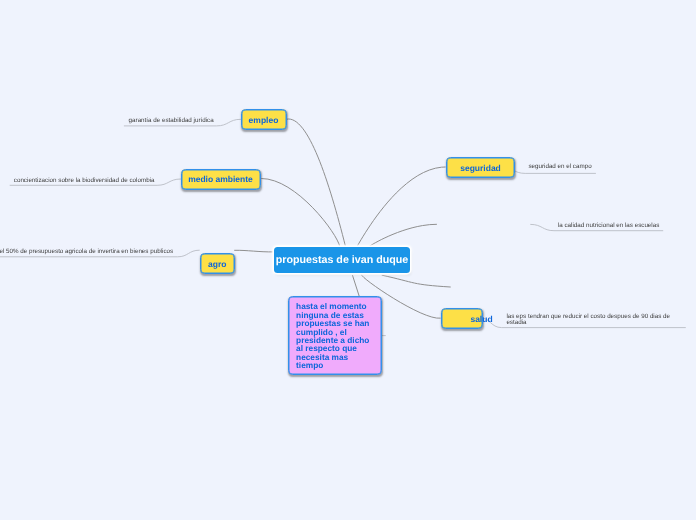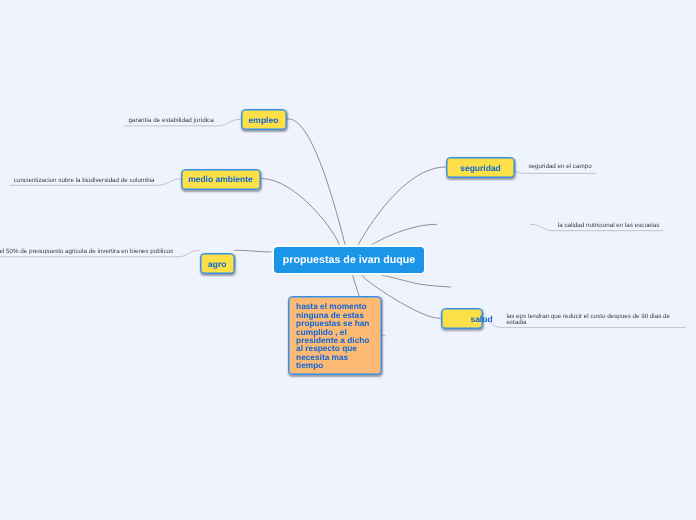--- a/index.html
+++ b/index.html
@@ -11,21 +11,21 @@
   svg#edges{position:absolute;left:0;top:0;width:696px;height:520px;}
   .node{position:absolute;box-sizing:border-box;background:#fde047;border:1.5px solid #3290ea;
         border-radius:4.5px;color:#0d66da;font-weight:bold;font-size:8.5px;
         display:flex;align-items:center;justify-content:center;white-space:nowrap;
         box-shadow:0.6px 1.3px 1.8px rgba(40,40,45,0.42), inset 0 0 0 0.5px #3290ea;}
   .central{position:absolute;box-sizing:border-box;background:#1a95e8;
         border-radius:3.5px;color:#fff;font-weight:bold;font-size:10.7px;
         display:flex;align-items:center;justify-content:center;white-space:nowrap;
         box-shadow:0 0 0 1.4px #fff, 0 0 2.5px 1.4px rgba(255,255,255,0.95),
                    1px 2px 2.5px rgba(30,40,60,0.20);}
-  .note{position:absolute;box-sizing:border-box;background:#fdba74;border:1.5px solid #3290ea;
+  .note{position:absolute;box-sizing:border-box;background:#f0abfc;border:1.5px solid #3290ea;
         border-radius:4.5px;color:#0d66da;font-weight:bold;font-size:8.3px;line-height:8.4px;
         padding:5.1px 4px 0 6.7px;
         box-shadow:0.6px 1.3px 1.8px rgba(40,40,45,0.42), inset 0 0 0 0.5px #3290ea;}
   .leaf{position:absolute;color:#3c3c3c;font-size:6.25px;white-space:nowrap;line-height:5.6px;}
   .leaf.wrap{white-space:normal;}
 </style>
 </head>
 <body>
 
 <div id="canvas">
@@ -39,21 +39,21 @@
       <path d="M 445.2 167 C 395.16 167, 351.7 258.44, 356.9 246.3" fill="none" stroke="#8f8f8f" stroke-width="1" stroke-linecap="round"></path>
       <path d="M 501.8 167.1 C 513.5 167.1, 513.5 173.4, 525.2 173.4 L 595.5 173.4" fill="none" stroke="#b9bcc4" stroke-width="0.9" stroke-linecap="round"></path>
       <path d="M 436.5 224.3 C 399.81 224.3, 358.75 252.53, 370.4 246.3" fill="none" stroke="#8f8f8f" stroke-width="1" stroke-linecap="round"></path>
       <path d="M 530.7 224.4 C 542.4 224.4, 542.4 230.7, 554 230.7 L 662.8 230.7" fill="none" stroke="#b9bcc4" stroke-width="0.9" stroke-linecap="round"></path>
       <path d="M 382.1 275.2 C 416.9 282.9, 411.02 284.57, 450.3 287" fill="none" stroke="#8f8f8f" stroke-width="1" stroke-linecap="round"></path>
       <path d="M 361.4 274.9 C 360.41 277.91, 421.97 320.3, 440.2 318.2" fill="none" stroke="#8f8f8f" stroke-width="1" stroke-linecap="round"></path>
       <path d="M 479 317.3 C 490.4 317.3, 490.4 327.6, 501.7 327.6 L 685.4 327.6" fill="none" stroke="#b9bcc4" stroke-width="0.9" stroke-linecap="round"></path>
       <path d="M 352.5 275.3 L 359.2 296.2" fill="none" stroke="#8f8f8f" stroke-width="1" stroke-linecap="round"></path>
       <path d="M 382.3 335.6 L 385.4 335.6" fill="none" stroke="#b9bcc4" stroke-width="0.9" stroke-linecap="round"></path>
     </svg>
-  <div class="central" style="left: 274px; top: 247px; width: 150px; height: 26px;">
+  <div class="central" style="left: 274px; top: 247px; width: 136px; height: 26px;">
     <span>propuestas de ivan duque</span>
   </div>
   <div class="node" style="left: 240.5px; top: 109px; width: 46px; height: 21px;">
     <span>empleo</span>
   </div>
   <div class="leaf" style="left: 128.6px; top: 117.7px;">garantía de estabilidad jurídica</div>
   <div class="node" style="left: 180.5px; top: 168.5px; width: 80px; height: 21px;">
     <span>medio ambiente</span>
   </div>
   <div class="leaf" style="left: 13.8px; top: 177.8px;">concientizacion sobre la biodiversidad de colombia</div>

